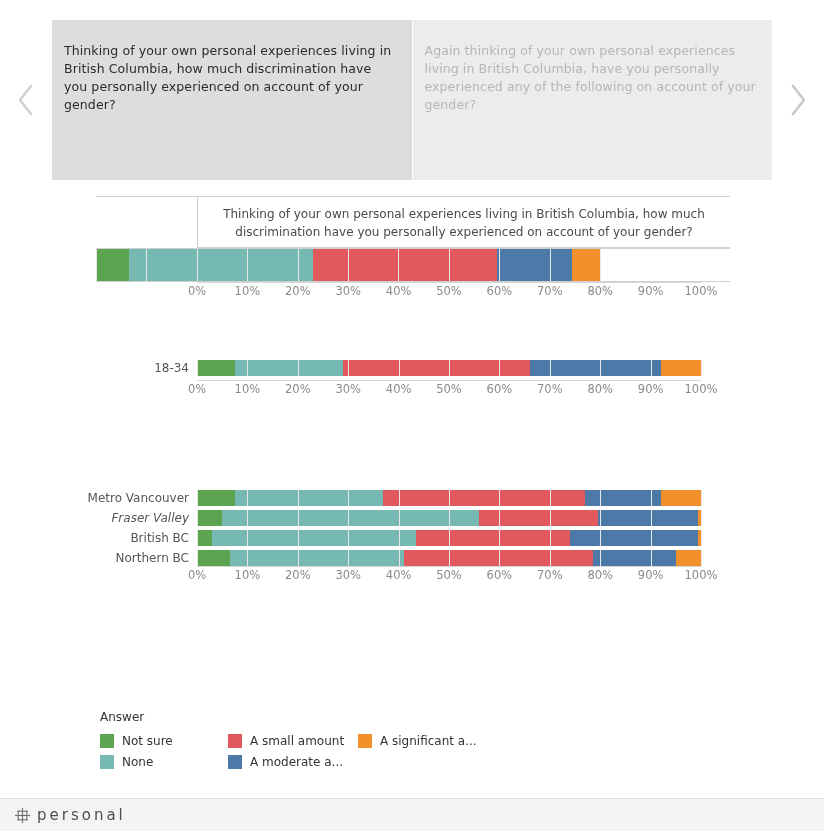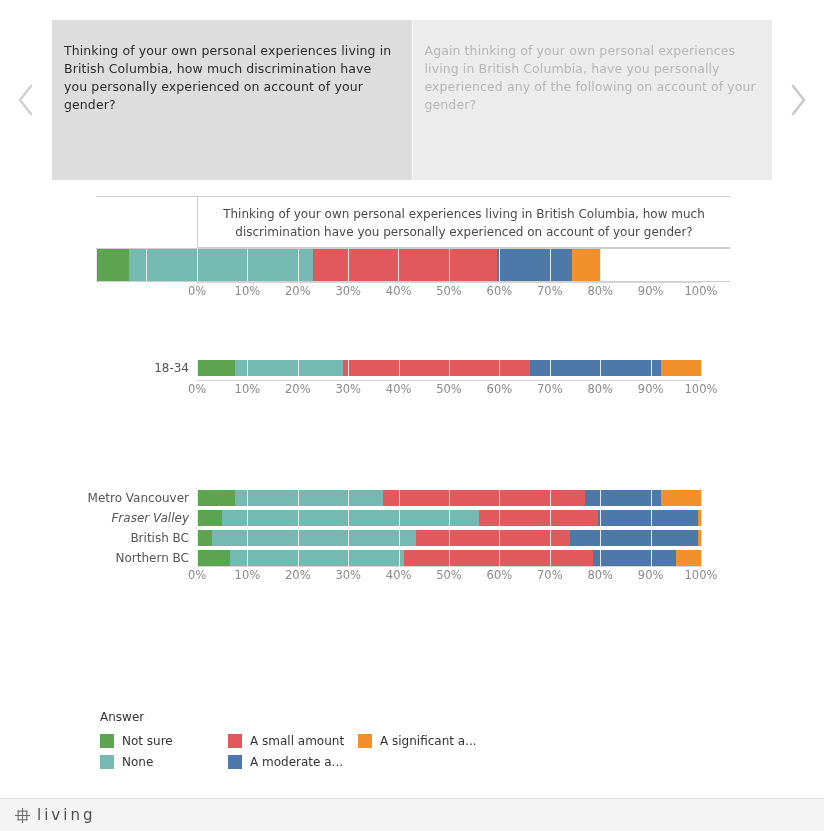--- a/index.html
+++ b/index.html
@@ -477,15 +477,15 @@
     <svg width="17" height="17" viewBox="0 0 17 17">
       <g stroke="#6d6d6d" stroke-width="1.1" fill="none">
         <line x1="8.5" y1="1" x2="8.5" y2="16"></line>
         <line x1="1" y1="8.5" x2="16" y2="8.5"></line>
         <line x1="4.2" y1="3.4" x2="4.2" y2="13.6"></line>
         <line x1="12.8" y1="3.4" x2="12.8" y2="13.6"></line>
         <line x1="3.4" y1="4.2" x2="13.6" y2="4.2"></line>
         <line x1="3.4" y1="12.8" x2="13.6" y2="12.8"></line>
       </g>
     </svg>
-    <span class="brand-text">living</span>
+    <span class="brand-text">personal</span>
   </div>
 </div>
 
 </body></html>

